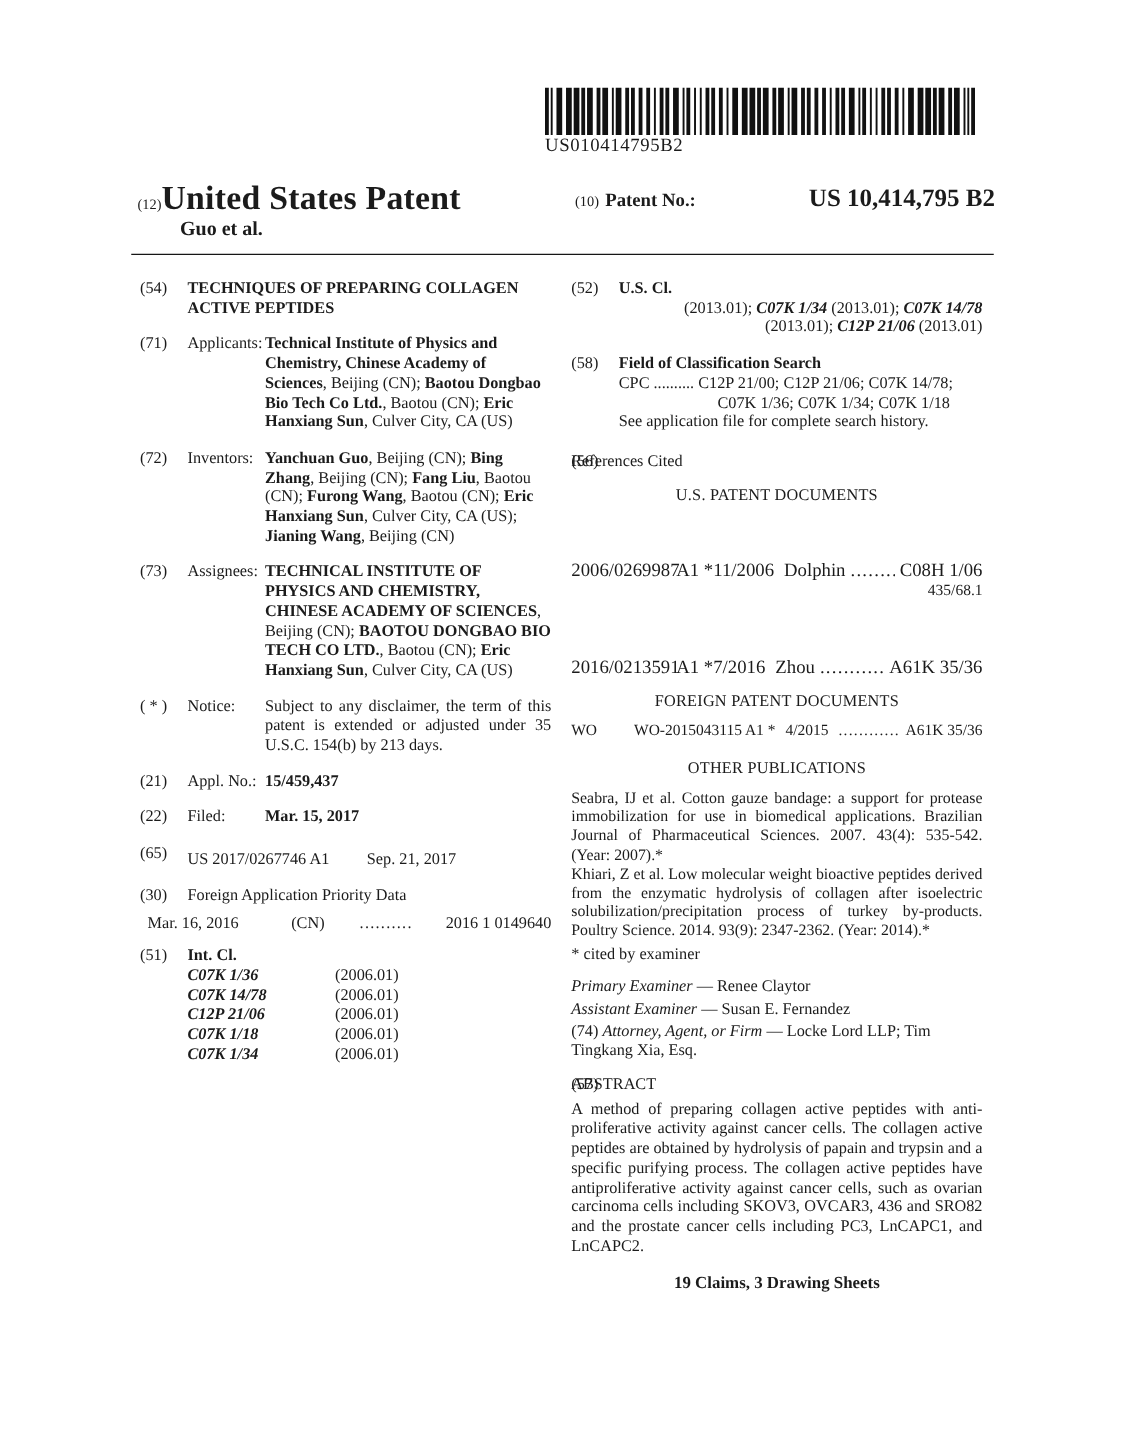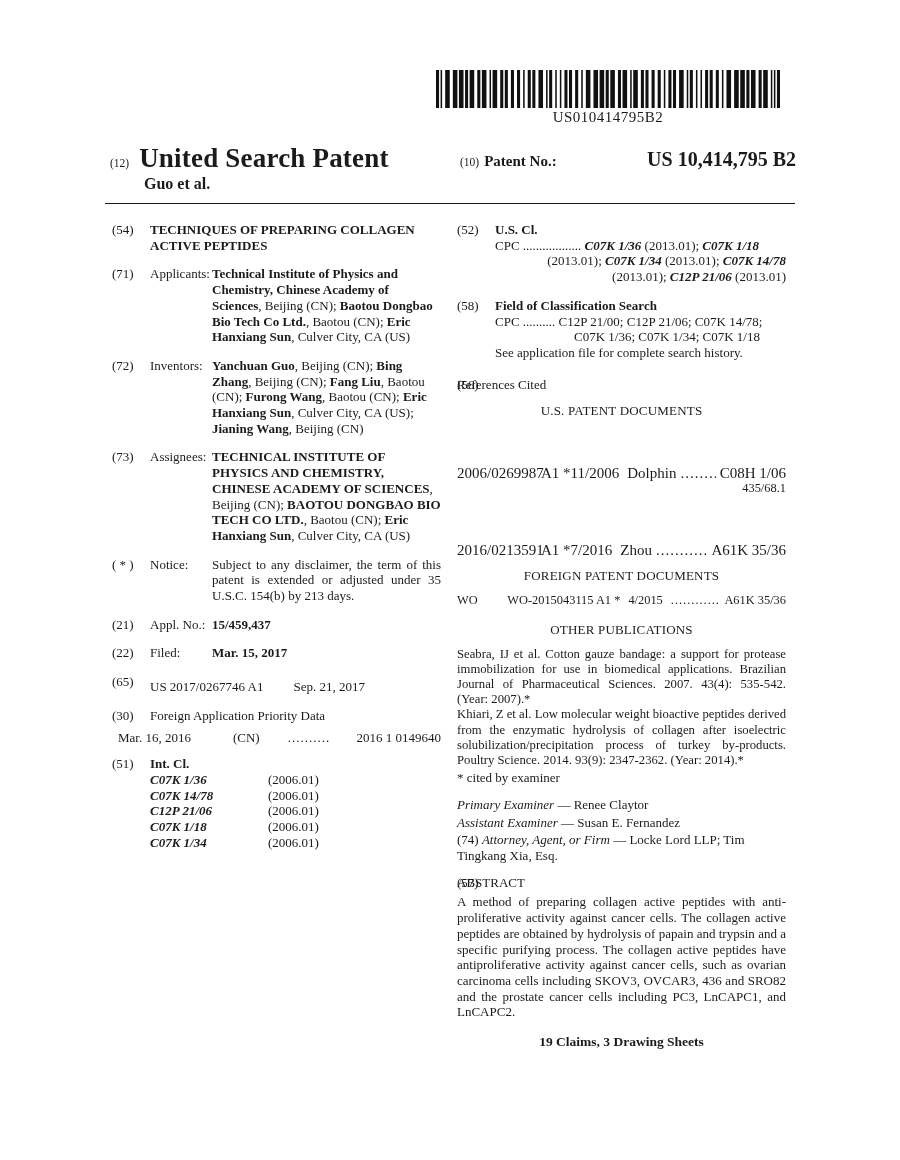--- a/index.html
+++ b/index.html
@@ -5,28 +5,28 @@
   html,body { margin:0; padding:0; background:#ffffff; }
   body {
     width:900px; height:1160px;
     font-family:"Liberation Serif","DejaVu Serif",serif;
     color:#1b1b1b;
     -webkit-font-smoothing:antialiased;
   }
   .page { position:relative; width:900px; height:1160px; overflow:hidden; background:#fff; }
 
   
-  .barcode-wrap { position:absolute; left:436px; top:70px; width:344px; text-align:center; }
+  .barcode-wrap { position:absolute; left:436px; top:70px; width:344px; }
   .barcode-svg { display:block; width:344px; height:38px; }
   .barcode-text { font-size:15px; margin-top:1px; letter-spacing:0.5px; }
 
   
   .header { position:absolute; left:110px; top:143px; width:686px; display:flex; justify-content:space-between; }
   .num { font-size:11.5px; }
-  .title-row { display:flex; align-items:baseline; gap:10px; }
+  .title-row { display:flex; align-items:baseline; gap:0; }
   .us-title { font-size:27px; font-weight:bold; letter-spacing:0.2px; white-space:nowrap; }
   .author { font-weight:bold; font-size:16px; margin-left:34px; margin-top:1px; }
   .header-right { width:336px; padding-top:5px; }
   .hr-row { display:flex; align-items:baseline; margin-bottom:3px; }
   .hr-num { font-size:11.5px; margin-right:5px; }
   .hr-label { font-weight:bold; font-size:15px; }
   .hr-value { font-weight:bold; margin-left:auto; white-space:nowrap; }
   .hr-value.big { font-size:20px; }
   .hr-value.med { font-size:16.5px; }
 
@@ -149,21 +149,21 @@
         <rect x="221" y="0" width="1" height="40" fill="#111"></rect>
         <rect x="223" y="0" width="2" height="40" fill="#111"></rect>
       </svg>
     <div class="barcode-text">US010414795B2</div>
   </div>
 
   <div class="header">
     <div class="header-left">
       <div class="title-row">
         <span class="num">(12)</span>
-        <span class="us-title">United Search Patent</span>
+        <span class="us-title">United States Patent</span>
       </div>
       <div class="author">Guo et al.</div>
     </div>
     <div class="header-right">
       <div class="hr-row">
         <span class="hr-num">(10)</span>
         <span class="hr-label">Patent No.:</span>
         <span class="hr-value big">US 10,414,795 B2</span>
       </div>
     </div>
@@ -289,21 +289,20 @@
       </div>
 
     </div>
 
     <div class="col">
 
       <div class="sec">
         <span class="snum">(52)</span>
         <div class="sbody">
           <div class="bold">U.S. Cl.</div>
-          <div><span>CPC .................. </span><span class="b i">C07K 1/36</span><span> (2013.01); </span><span class="b i">C07K 1/18</span></div>
           <div class="line-right"><span>(2013.01); </span><span class="b i">C07K 1/34</span><span> (2013.01); </span><span class="b i">C07K 14/78</span></div>
           <div class="line-right"><span>(2013.01); </span><span class="b i">C12P 21/06</span><span> (2013.01)</span></div>
         </div>
       </div>
 
       <div class="sec">
         <span class="snum">(58)</span>
         <div class="sbody">
           <div class="bold">Field of Classification Search</div>
           <div>CPC .......... C12P 21/00; C12P 21/06; C07K 14/78;</div>

